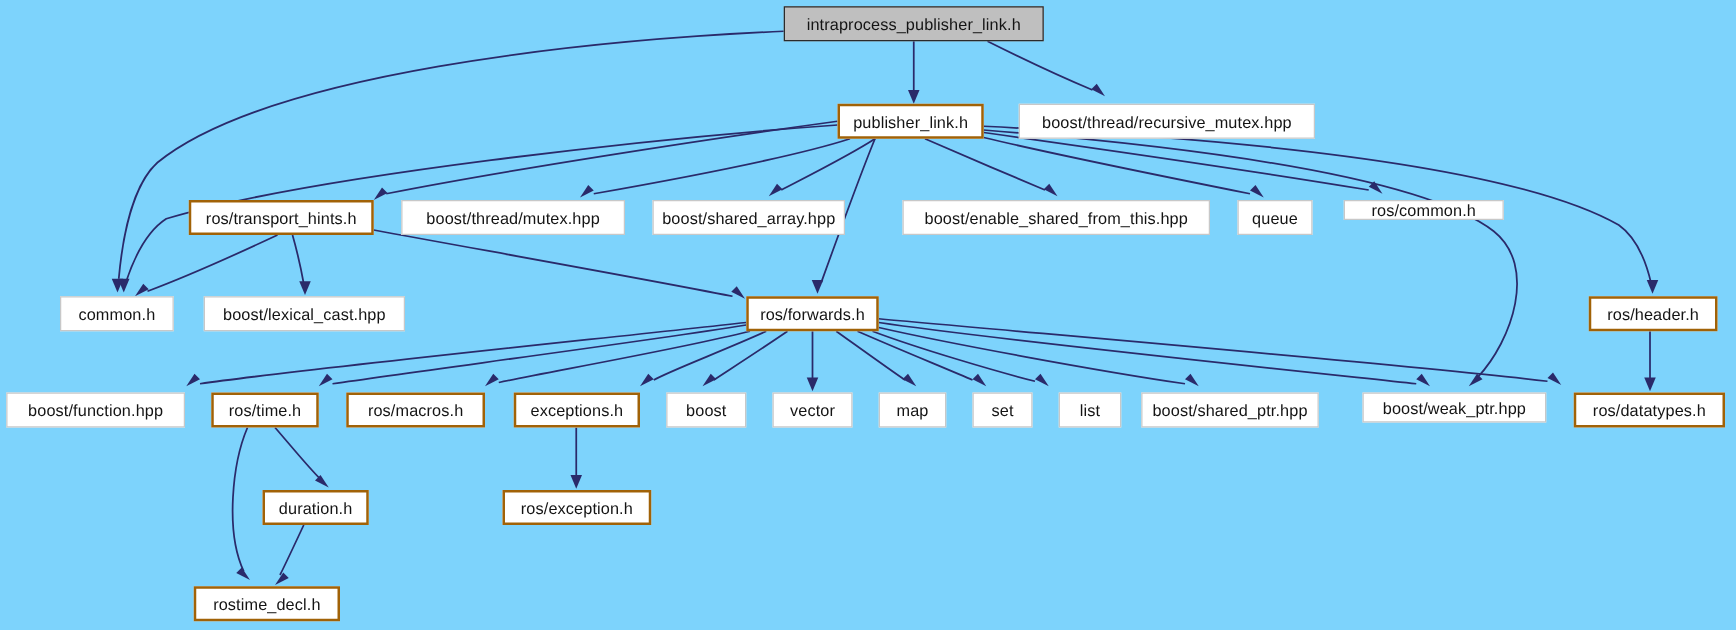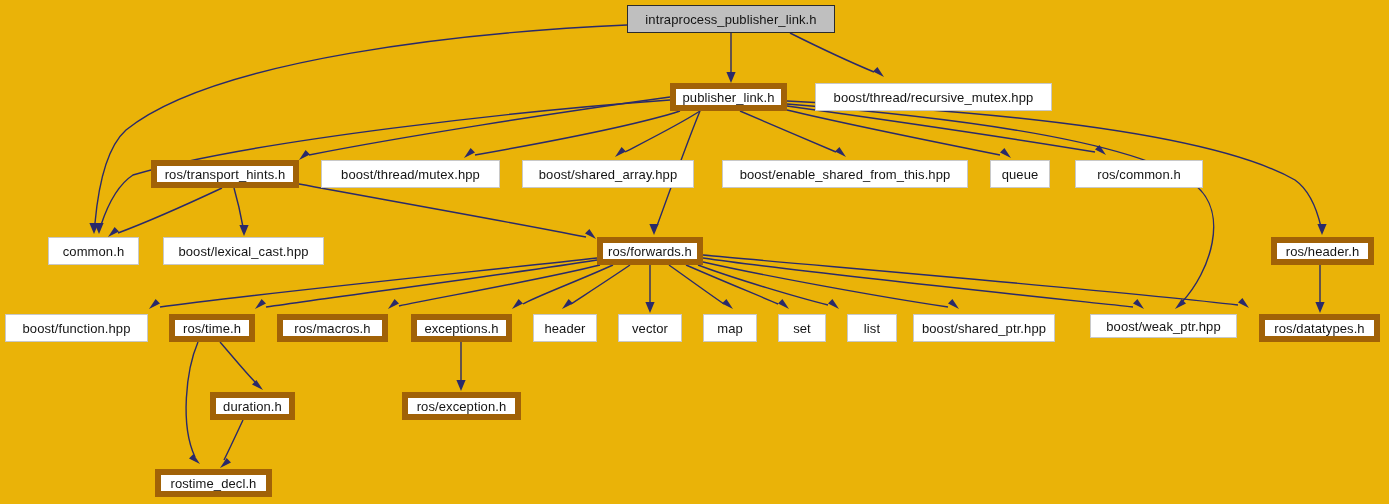--- a/index.html
+++ b/index.html
@@ -1,21 +1,21 @@
 <!DOCTYPE html>
 <html><head>
 <meta charset="utf-8">
 <style>
   html,body{margin:0;padding:0;background:#ffffff;}
   body{font-family:"Liberation Sans", sans-serif;}
-  #graph-wrap{position:relative;width:1389px;height:504px;background:#eab308;overflow:hidden;}
+  #graph-wrap{position:relative;width:1389px;height:504px;background:#7dd3fc;overflow:hidden;}
   #graph-svg{position:absolute;left:0;top:0;width:1389px;height:504px;}
   .node-box{position:absolute;box-sizing:border-box;display:flex;align-items:center;justify-content:center;
             background:#ffffff;border:1px solid #c8c8c8;height:28px;}
-  .node-box.strong{border:6px solid #a16207;}
+  .node-box.strong{border:2px solid #a16207;}
   .node-box.root{background:#bfbfbf;border:1px solid #2b2b2b;}
   .node-label{font-size:13px;color:#141414;white-space:nowrap;line-height:1;letter-spacing:0.1px;}
   .edge-path{fill:none;stroke:#2a2a6a;stroke-width:1.4;}
   .edge-head{fill:#2a2a6a;}
 </style>
 </head>
 <body>
 
 <div id="graph-wrap">
   <svg id="graph-svg" viewBox="0 0 1389 504">
@@ -95,30 +95,30 @@
       </div>
       <div class="node-box" style="left: 815px; top: 83px; width: 237px; height: 28px;">
         <span class="node-label">boost/thread/recursive_mutex.hpp</span>
       </div>
       <div class="node-box strong" style="left: 151px; top: 160px; width: 148px; height: 28px;">
         <span class="node-label">ros/transport_hints.h</span>
       </div>
       <div class="node-box" style="left: 321px; top: 160px; width: 179px; height: 28px;">
         <span class="node-label">boost/thread/mutex.hpp</span>
       </div>
-      <div class="node-box" style="left: 522px; top: 160px; width: 172px; height: 28px;">
+      <div class="node-box" style="left: 522px; top: 160px; width: 154px; height: 28px;">
         <span class="node-label">boost/shared_array.hpp</span>
       </div>
       <div class="node-box" style="left: 722px; top: 160px; width: 246px; height: 28px;">
         <span class="node-label">boost/enable_shared_from_this.hpp</span>
       </div>
       <div class="node-box" style="left: 990px; top: 160px; width: 60px; height: 28px;">
         <span class="node-label">queue</span>
       </div>
-      <div class="node-box" style="left: 1075px; top: 160px; width: 128px; height: 28px;">
+      <div class="node-box" style="left: 1075px; top: 160px; width: 128px; height: 16px;">
         <span class="node-label">ros/common.h</span>
       </div>
       <div class="node-box" style="left: 48px; top: 237px; width: 91px; height: 28px;">
         <span class="node-label">common.h</span>
       </div>
       <div class="node-box" style="left: 163px; top: 237px; width: 161px; height: 28px;">
         <span class="node-label">boost/lexical_cast.hpp</span>
       </div>
       <div class="node-box strong" style="left: 597px; top: 237px; width: 106px; height: 28px;">
         <span class="node-label">ros/forwards.h</span>
@@ -132,21 +132,21 @@
       <div class="node-box strong" style="left: 169px; top: 314px; width: 86px; height: 28px;">
         <span class="node-label">ros/time.h</span>
       </div>
       <div class="node-box strong" style="left: 277px; top: 314px; width: 111px; height: 28px;">
         <span class="node-label">ros/macros.h</span>
       </div>
       <div class="node-box strong" style="left: 411px; top: 314px; width: 101px; height: 28px;">
         <span class="node-label">exceptions.h</span>
       </div>
       <div class="node-box" style="left: 533px; top: 314px; width: 64px; height: 28px;">
-        <span class="node-label">header</span>
+        <span class="node-label">boost</span>
       </div>
       <div class="node-box" style="left: 618px; top: 314px; width: 64px; height: 28px;">
         <span class="node-label">vector</span>
       </div>
       <div class="node-box" style="left: 703px; top: 314px; width: 54px; height: 28px;">
         <span class="node-label">map</span>
       </div>
       <div class="node-box" style="left: 778px; top: 314px; width: 48px; height: 28px;">
         <span class="node-label">set</span>
       </div>

